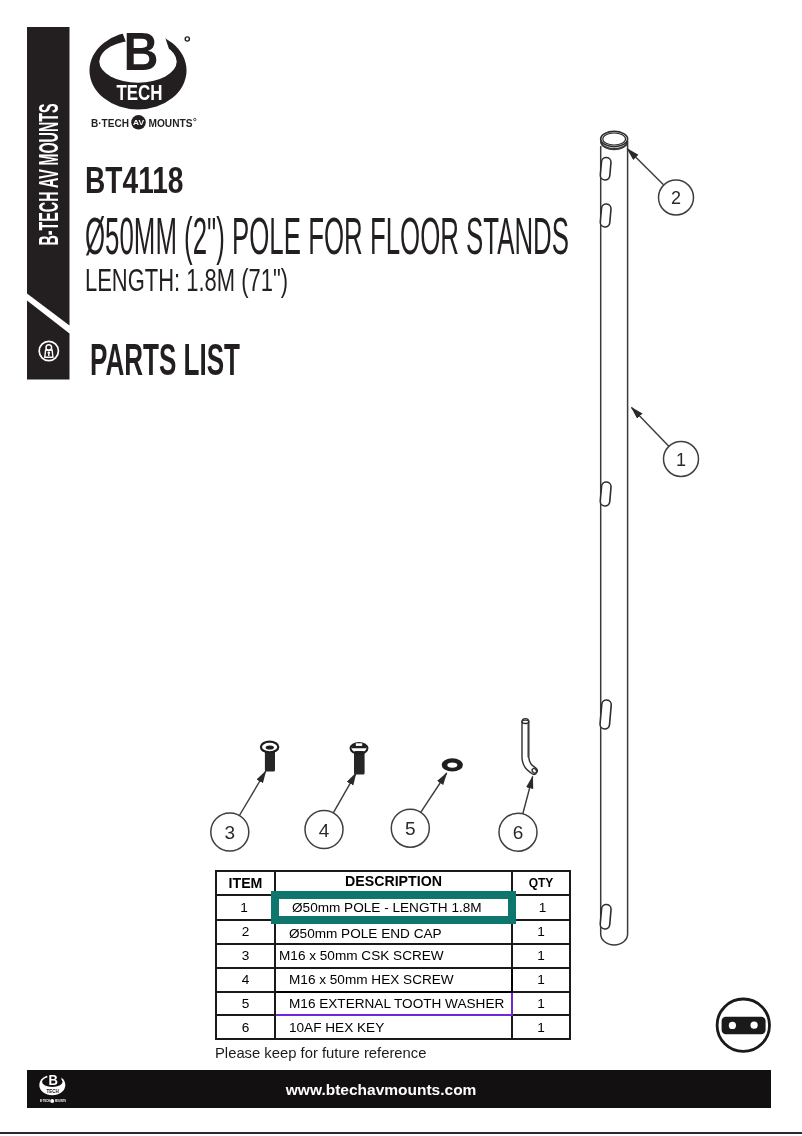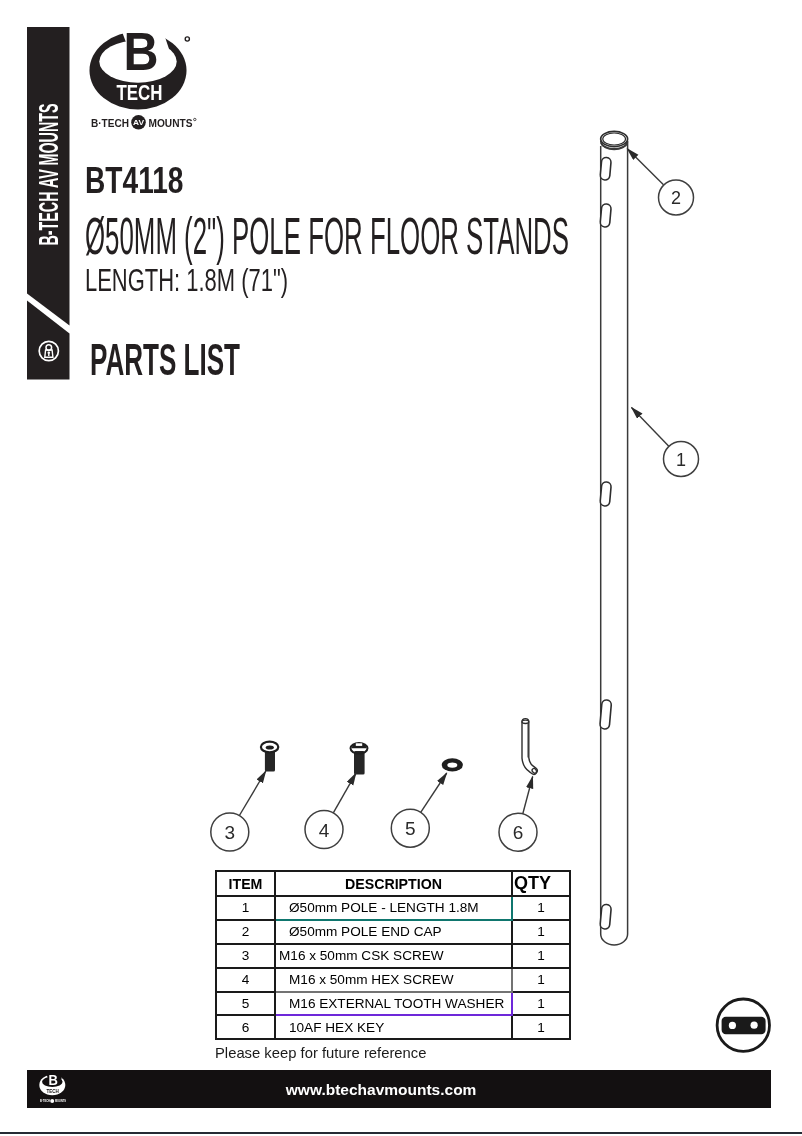--- a/index.html
+++ b/index.html
@@ -156,40 +156,40 @@
 <table style="position:absolute;left:215px;top:870px;width:354px;table-layout:fixed;border:2px solid #1a1a1a;font-size:13.6px;color:#000000;white-space:nowrap;">
   <colgroup>
       <col style="width:59px">
       <col style="width:237px">
       <col style="width:58px">
     </colgroup>
   <tbody>
       <tr style="height:23.9px;">
         <td style="border:2px solid #1a1a1a;text-align:center;font-weight:bold;font-size:14.2px;">ITEM</td>
         <td style="border:2px solid #1a1a1a;text-align:center;font-weight:bold;font-size:14.2px;">DESCRIPTION</td>
-        <td style="border:2px solid #1a1a1a;text-align:left;font-weight:bold;font-size:18px;margin-left:48px;">QTY</td>
-      </tr>
-  <tr style="height:23.9px;">
-        <td style="border:2px solid #1a1a1a;text-align:center;">1</td>
-        <td style="border:2px solid #0f766e;padding-left:13px;">Ø50mm POLE - LENGTH 1.8M</td>
+        <td style="border:2px solid #1a1a1a;text-align:center;font-weight:bold;font-size:12px;margin-left:48px;">QTY</td>
+      </tr>
+  <tr style="height:23.9px;">
+        <td style="border:2px solid #1a1a1a;text-align:center;">1</td>
+        <td style="border:8px solid #0f766e;padding-left:13px;">Ø50mm POLE - LENGTH 1.8M</td>
         <td style="border:2px solid #1a1a1a;text-align:center;">1</td>
       </tr>
   <tr style="height:23.9px;">
         <td style="border:2px solid #1a1a1a;text-align:center;">2</td>
         <td style="border:2px solid #1a1a1a;padding-left:13px;">Ø50mm POLE END CAP</td>
         <td style="border:2px solid #1a1a1a;text-align:center;">1</td>
       </tr>
   <tr style="height:23.9px;">
         <td style="border:2px solid #1a1a1a;text-align:center;">3</td>
         <td style="border:2px solid #1a1a1a;padding-left:3px;">M16 x 50mm CSK SCREW</td>
         <td style="border:2px solid #1a1a1a;text-align:center;">1</td>
       </tr>
   <tr style="height:23.9px;">
         <td style="border:2px solid #1a1a1a;text-align:center;">4</td>
-        <td style="border:2px solid #737373;padding-left:13px;">M16 x 50mm HEX SCREW</td>
+        <td style="border:2px solid #000000;padding-left:13px;">M16 x 50mm HEX SCREW</td>
         <td style="border:2px solid #1a1a1a;text-align:center;">1</td>
       </tr>
   <tr style="height:23.9px;">
         <td style="border:2px solid #1a1a1a;text-align:center;">5</td>
         <td style="border:2px solid #6d28d9;padding-left:13px;">M16 EXTERNAL TOOTH WASHER</td>
         <td style="border:2px solid #1a1a1a;text-align:center;">1</td>
       </tr>
   <tr style="height:23.9px;">
         <td style="border:2px solid #1a1a1a;text-align:center;">6</td>
         <td style="border:2px solid #1a1a1a;padding-left:13px;margin-top:14px;">10AF HEX KEY</td>

